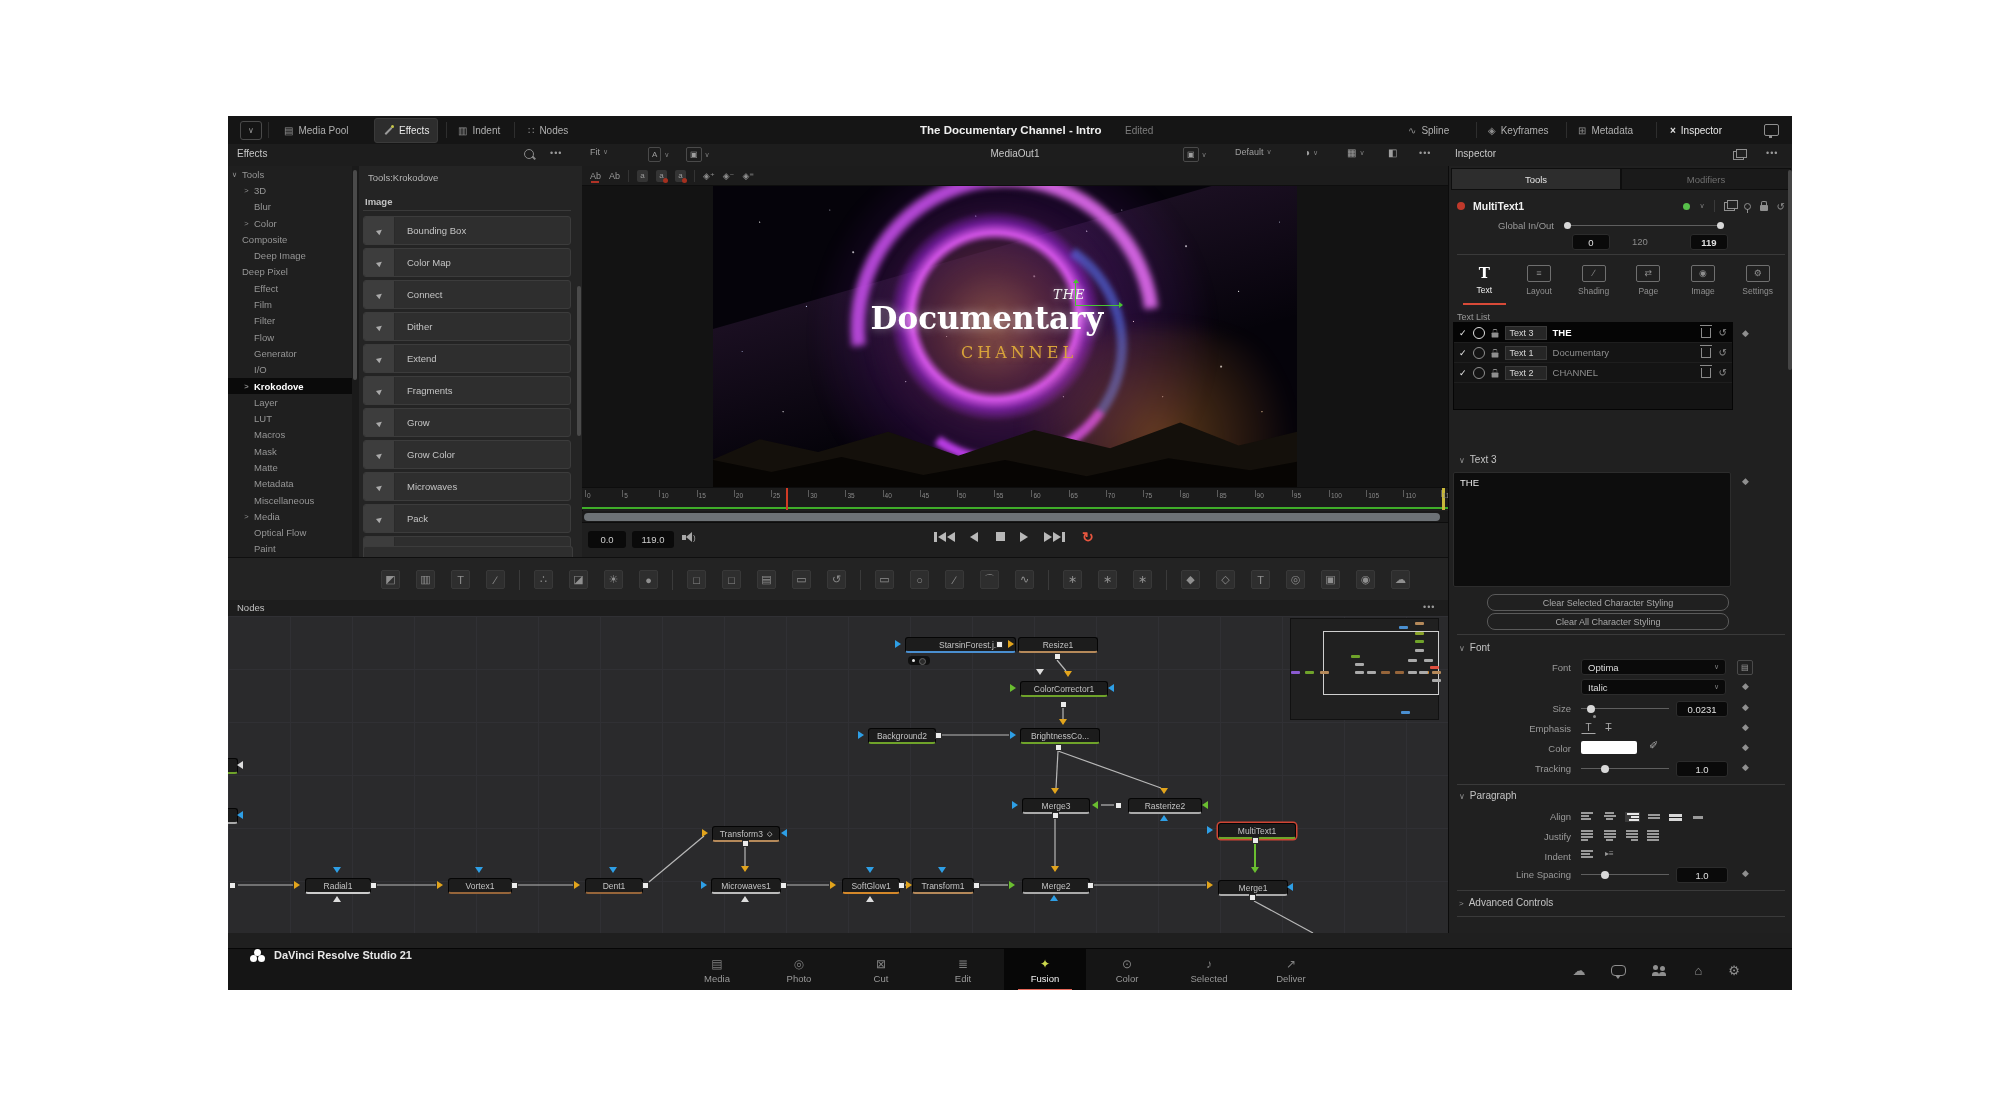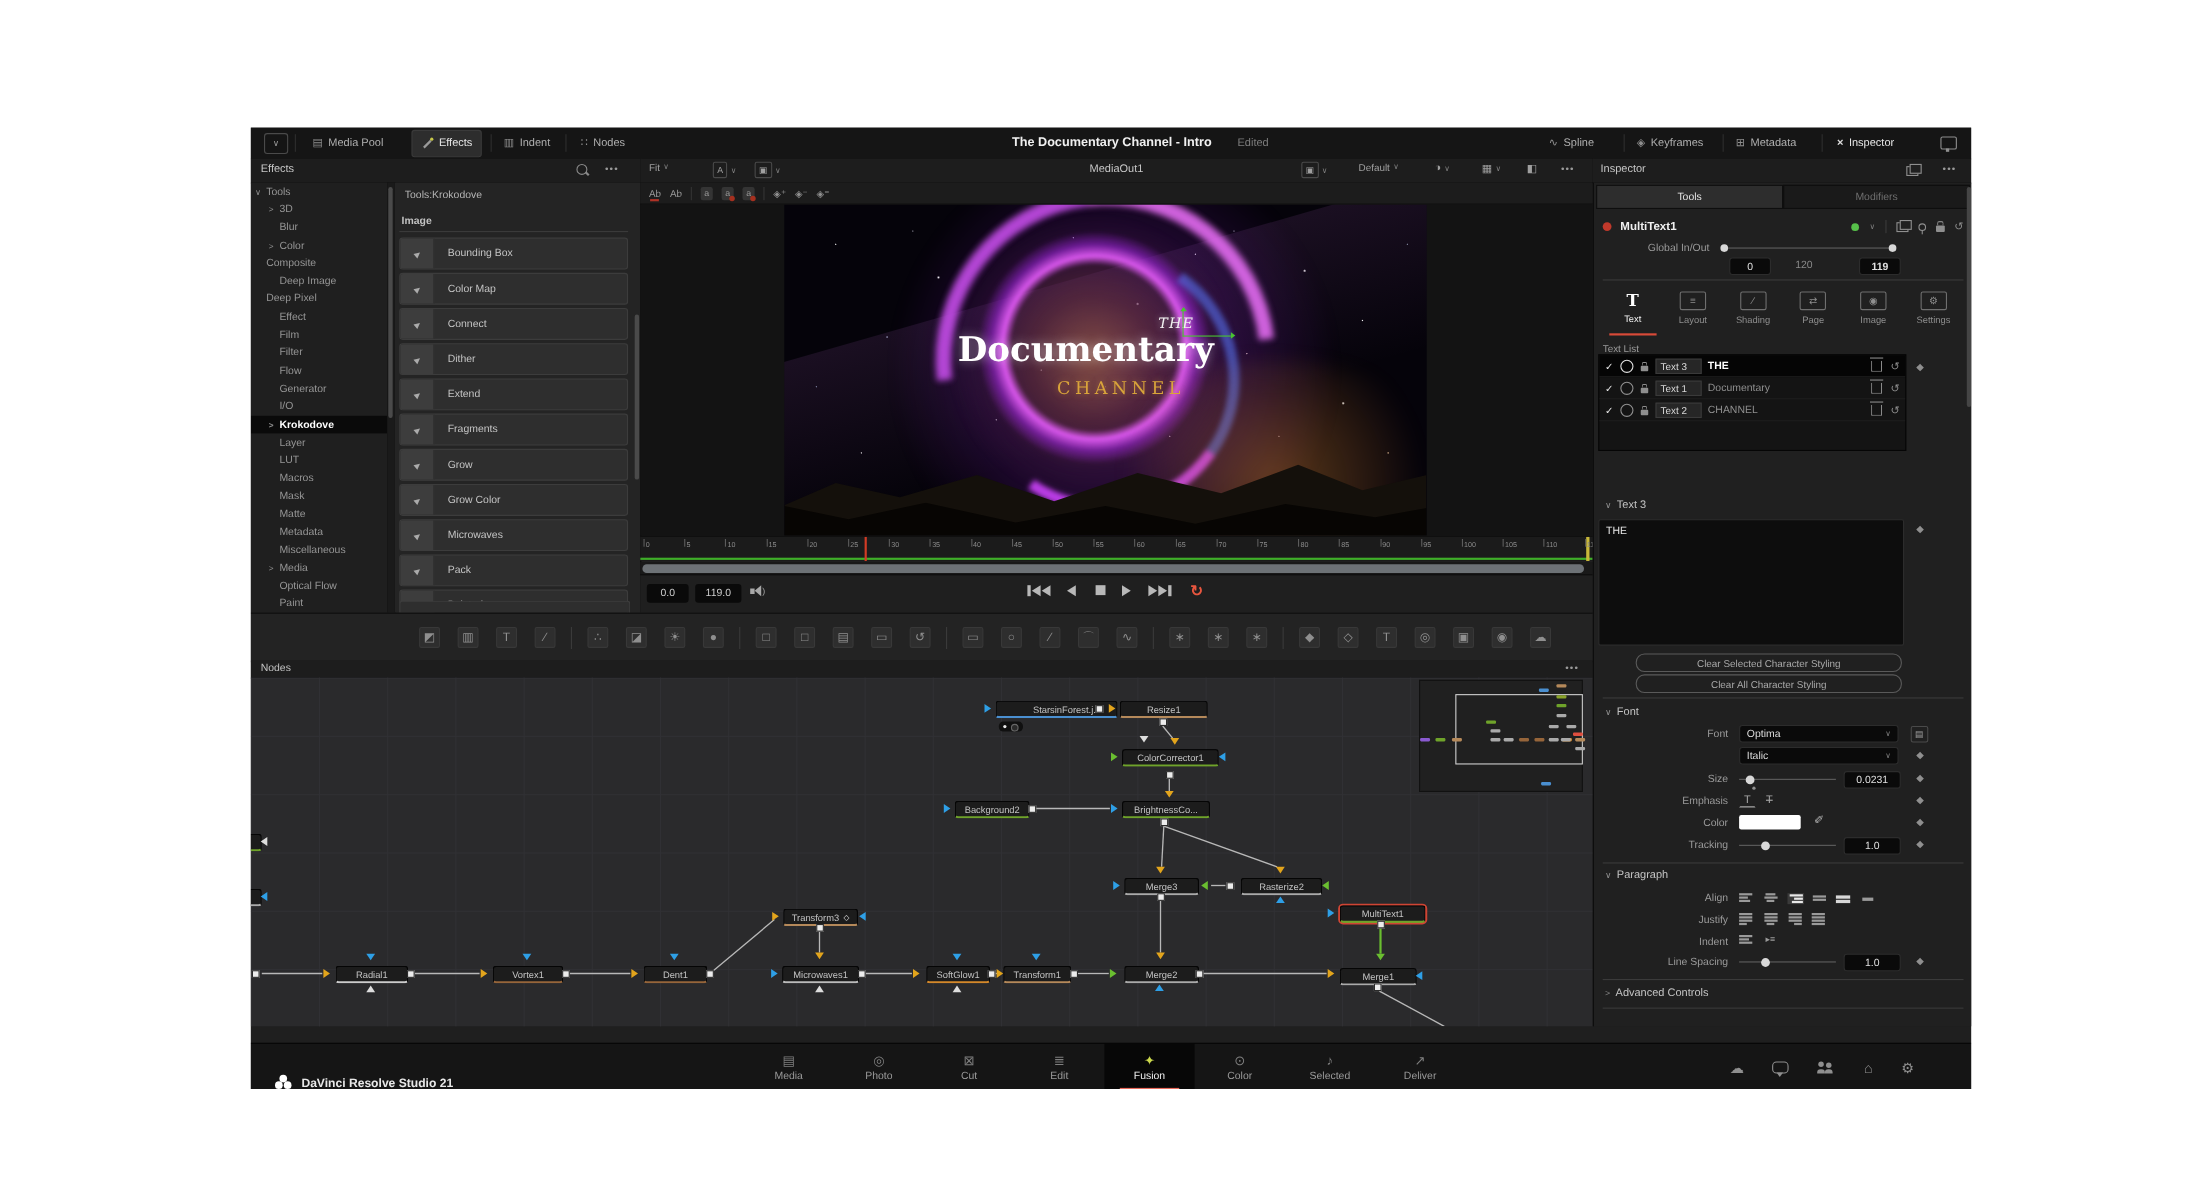--- a/index.html
+++ b/index.html
@@ -191,21 +191,21 @@
   .swatch{position:absolute;width:56px;height:13px;background:#fff;border-radius:2px;}
   .eyedrop{position:absolute;color:#b0b0b0;font-size:11px;transform:rotate(0deg);}
   .emT{display:inline-block;width:13px;text-align:center;color:#a8a8a8;font-size:10px;border:1px solid transparent;}
   .hr{position:absolute;left:8px;width:328px;height:1px;background:#3a3a3a;}
   .bars{display:inline-flex;flex-direction:column;gap:1.5px;width:13px;}
   .bars i{display:block;height:1.5px;background:#9a9a9a;}
   .insp-scroll{position:absolute;right:1px;top:4px;width:4px;height:200px;background:#454545;border-radius:2px;}
   
   .statusbar{position:absolute;left:0;top:817px;width:1564px;height:15px;background:#191919;border-top:1px solid #0b0b0b;color:#8f8f8f;font-size:9px;}
   .bottombar{position:absolute;left:0;top:832px;width:1564px;height:42px;background:#151515;border-top:1px solid #060606;}
-  .brand{position:absolute;left:22px;top:0;height:42px;display:flex;align-items:flex-end;gap:8px;color:#e8e8e8;font-size:11px;font-weight:bold;}
+  .brand{position:absolute;left:22px;top:0;height:42px;display:flex;align-items:flex-start;gap:8px;color:#e8e8e8;font-size:11px;font-weight:bold;}
   .logo3{position:relative;width:16px;height:14px;}
   .logo3 i{position:absolute;width:7px;height:7px;border-radius:50%;background:#fff;}
   .pages{position:absolute;left:448px;top:0;display:flex;height:42px;}
   .pg{width:82px;height:42px;display:flex;flex-direction:column;align-items:center;justify-content:center;gap:2px;color:#9a9a9a;font-size:9.5px;position:relative;}
   .pg .pic{font-size:12px;color:#7f7f7f;height:14px;}
   .pg.on{background:#070707;color:#f0f0f0;}
   .pg.on::after{content:"";position:absolute;left:14px;right:14px;bottom:0;height:2px;background:#e8695a;}
   .pg.on .pic{color:#cbd84c;}
   .bb-right{position:absolute;right:52px;top:0;height:42px;display:flex;align-items:center;gap:26px;color:#8f8f8f;font-size:13px;}
   .bubble{width:13px;height:9px;border:1px solid #8f8f8f;border-radius:4px;position:relative;}

